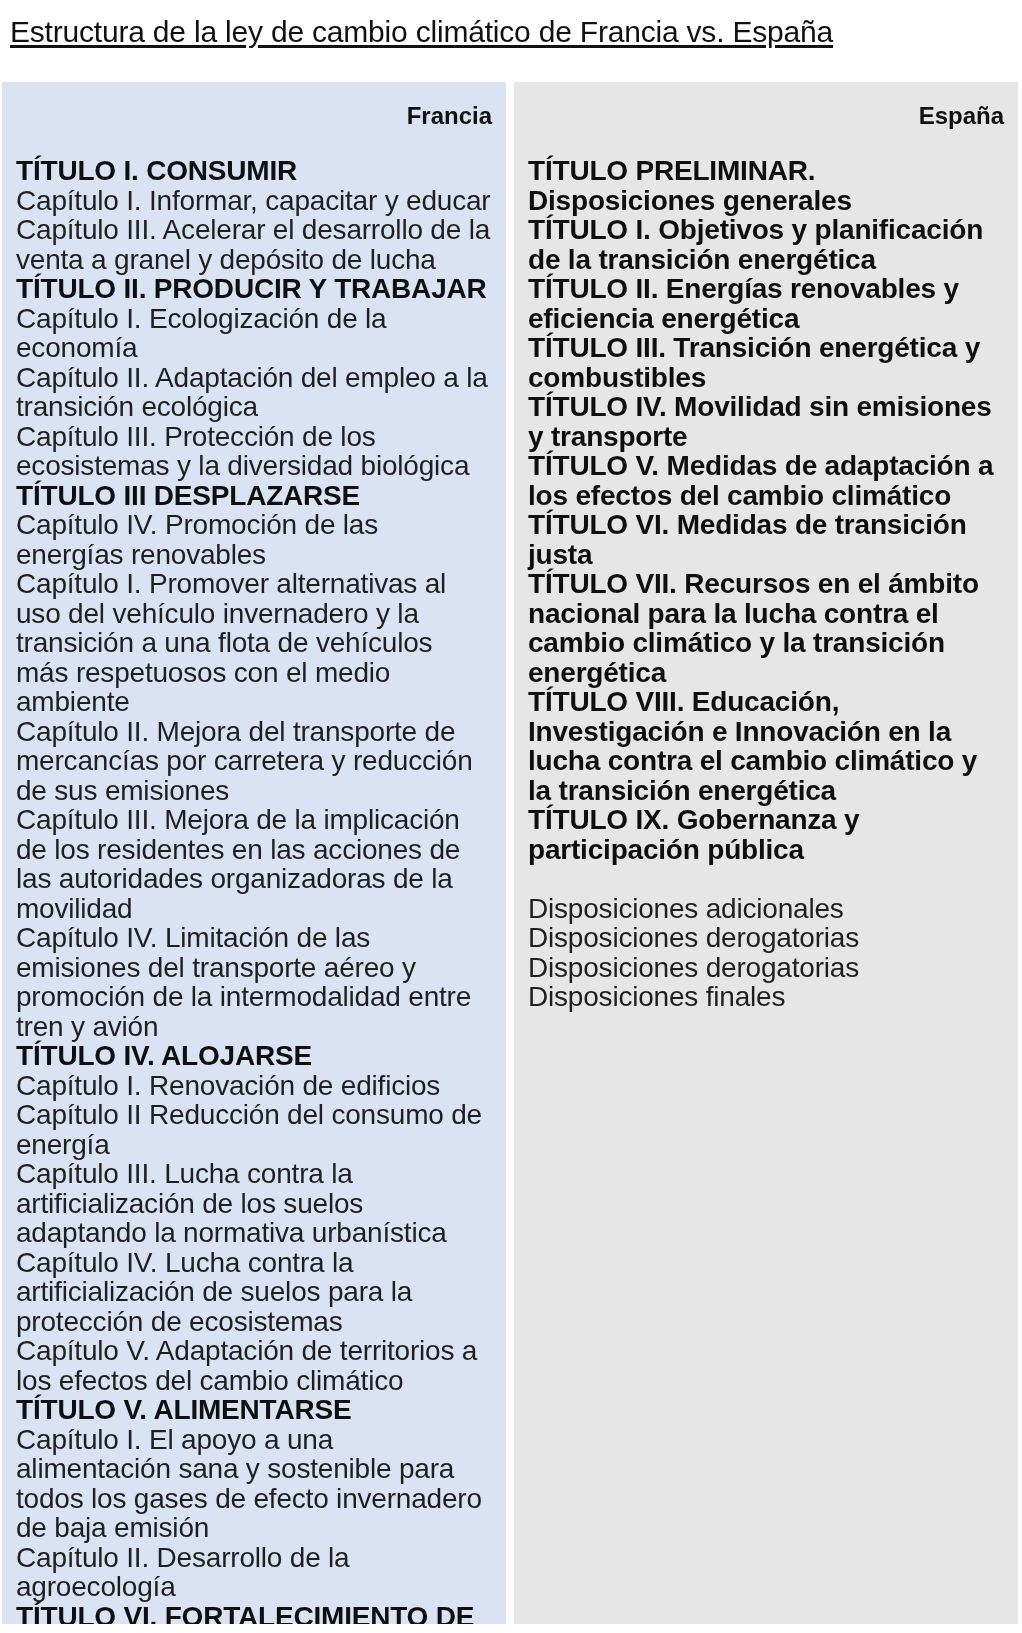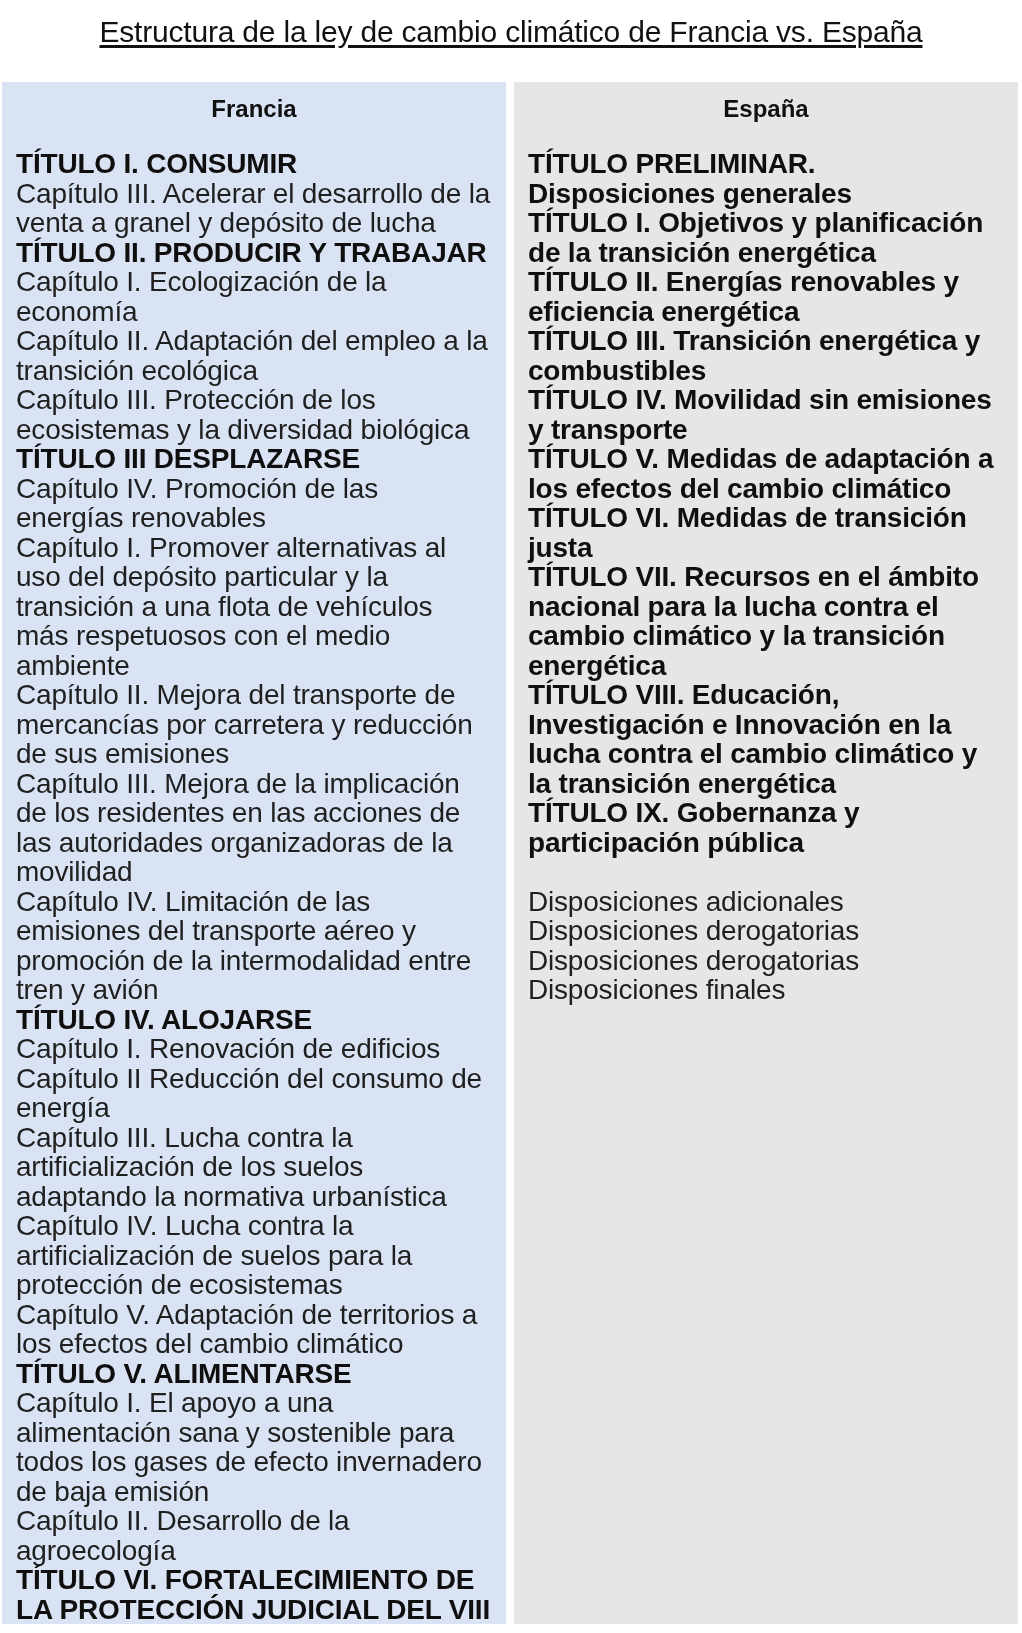--- a/index.html
+++ b/index.html
@@ -14,44 +14,43 @@
   }
   .page {
     width: 1022px;
     height: 1633px;
     position: relative;
   }
   .title {
     margin: 14px 10px 0 10px;
     font-size: 30px;
     font-weight: 400;
-    text-align: center;
     text-decoration: underline;
     text-underline-offset: 3px;
     color: #111111;
     letter-spacing: -0.2px;
     line-height: 36px;
   }
   .columns {
     display: flex;
     gap: 8px;
     margin: 32px 0 0 2px;
     height: 1542px;
   }
   .col {
     width: 504px;
     box-sizing: border-box;
     padding: 12px 14px 0 14px;
     overflow: hidden;
   }
   .col-header {
-    margin: 0 0 25px 0;
+    margin: 7px 0 25px 0;
     font-size: 24px;
     font-weight: 700;
-    text-align: center;
+    text-align: right;
     color: #111111;
     line-height: 30px;
   }
   .item {
     margin: 0;
     font-size: 28px;
     line-height: 29.5px;
     letter-spacing: -0.2px;
     color: #1f1f1f;
   }
@@ -67,28 +66,29 @@
 <body>
 
 <div class="page">
   <h1 class="title">Estructura de la ley de cambio climático de Francia vs. España</h1>
 
   <div class="columns">
     <section class="col col-france" style="background: rgb(218, 227, 243);">
       <h2 class="col-header">Francia</h2>
       <div class="col-body">
           <p class="item bold">TÍTULO I. CONSUMIR</p>
+          <p class="item">Capítulo I. Informar, capacitar y educar</p>
           <p class="item">Capítulo III. Acelerar el desarrollo de la venta a granel y depósito de lucha</p>
           <p class="item bold">TÍTULO II. PRODUCIR Y TRABAJAR</p>
           <p class="item">Capítulo I. Ecologización de la economía</p>
           <p class="item">Capítulo II. Adaptación del empleo a la transición ecológica</p>
           <p class="item">Capítulo III. Protección de los ecosistemas y la diversidad biológica</p>
           <p class="item bold">TÍTULO III DESPLAZARSE</p>
           <p class="item">Capítulo IV. Promoción de las energías renovables</p>
-          <p class="item">Capítulo I. Promover alternativas al uso del depósito particular y la transición a una flota de vehículos más respetuosos con el medio ambiente</p>
+          <p class="item">Capítulo I. Promover alternativas al uso del vehículo invernadero y la transición a una flota de vehículos más respetuosos con el medio ambiente</p>
           <p class="item">Capítulo II. Mejora del transporte de mercancías por carretera y reducción de sus emisiones</p>
           <p class="item">Capítulo III. Mejora de la implicación de los residentes en las acciones de las autoridades organizadoras de la movilidad</p>
           <p class="item">Capítulo IV. Limitación de las emisiones del transporte aéreo y promoción de la intermodalidad entre tren y avión</p>
           <p class="item bold">TÍTULO IV. ALOJARSE</p>
           <p class="item">Capítulo I. Renovación de edificios</p>
           <p class="item">Capítulo II Reducción del consumo de energía</p>
           <p class="item">Capítulo III. Lucha contra la artificialización de los suelos adaptando la normativa urbanística</p>
           <p class="item">Capítulo IV. Lucha contra la artificialización de suelos para la protección de ecosistemas</p>
           <p class="item">Capítulo V. Adaptación de territorios a los efectos del cambio climático</p>
           <p class="item bold">TÍTULO V. ALIMENTARSE</p>

